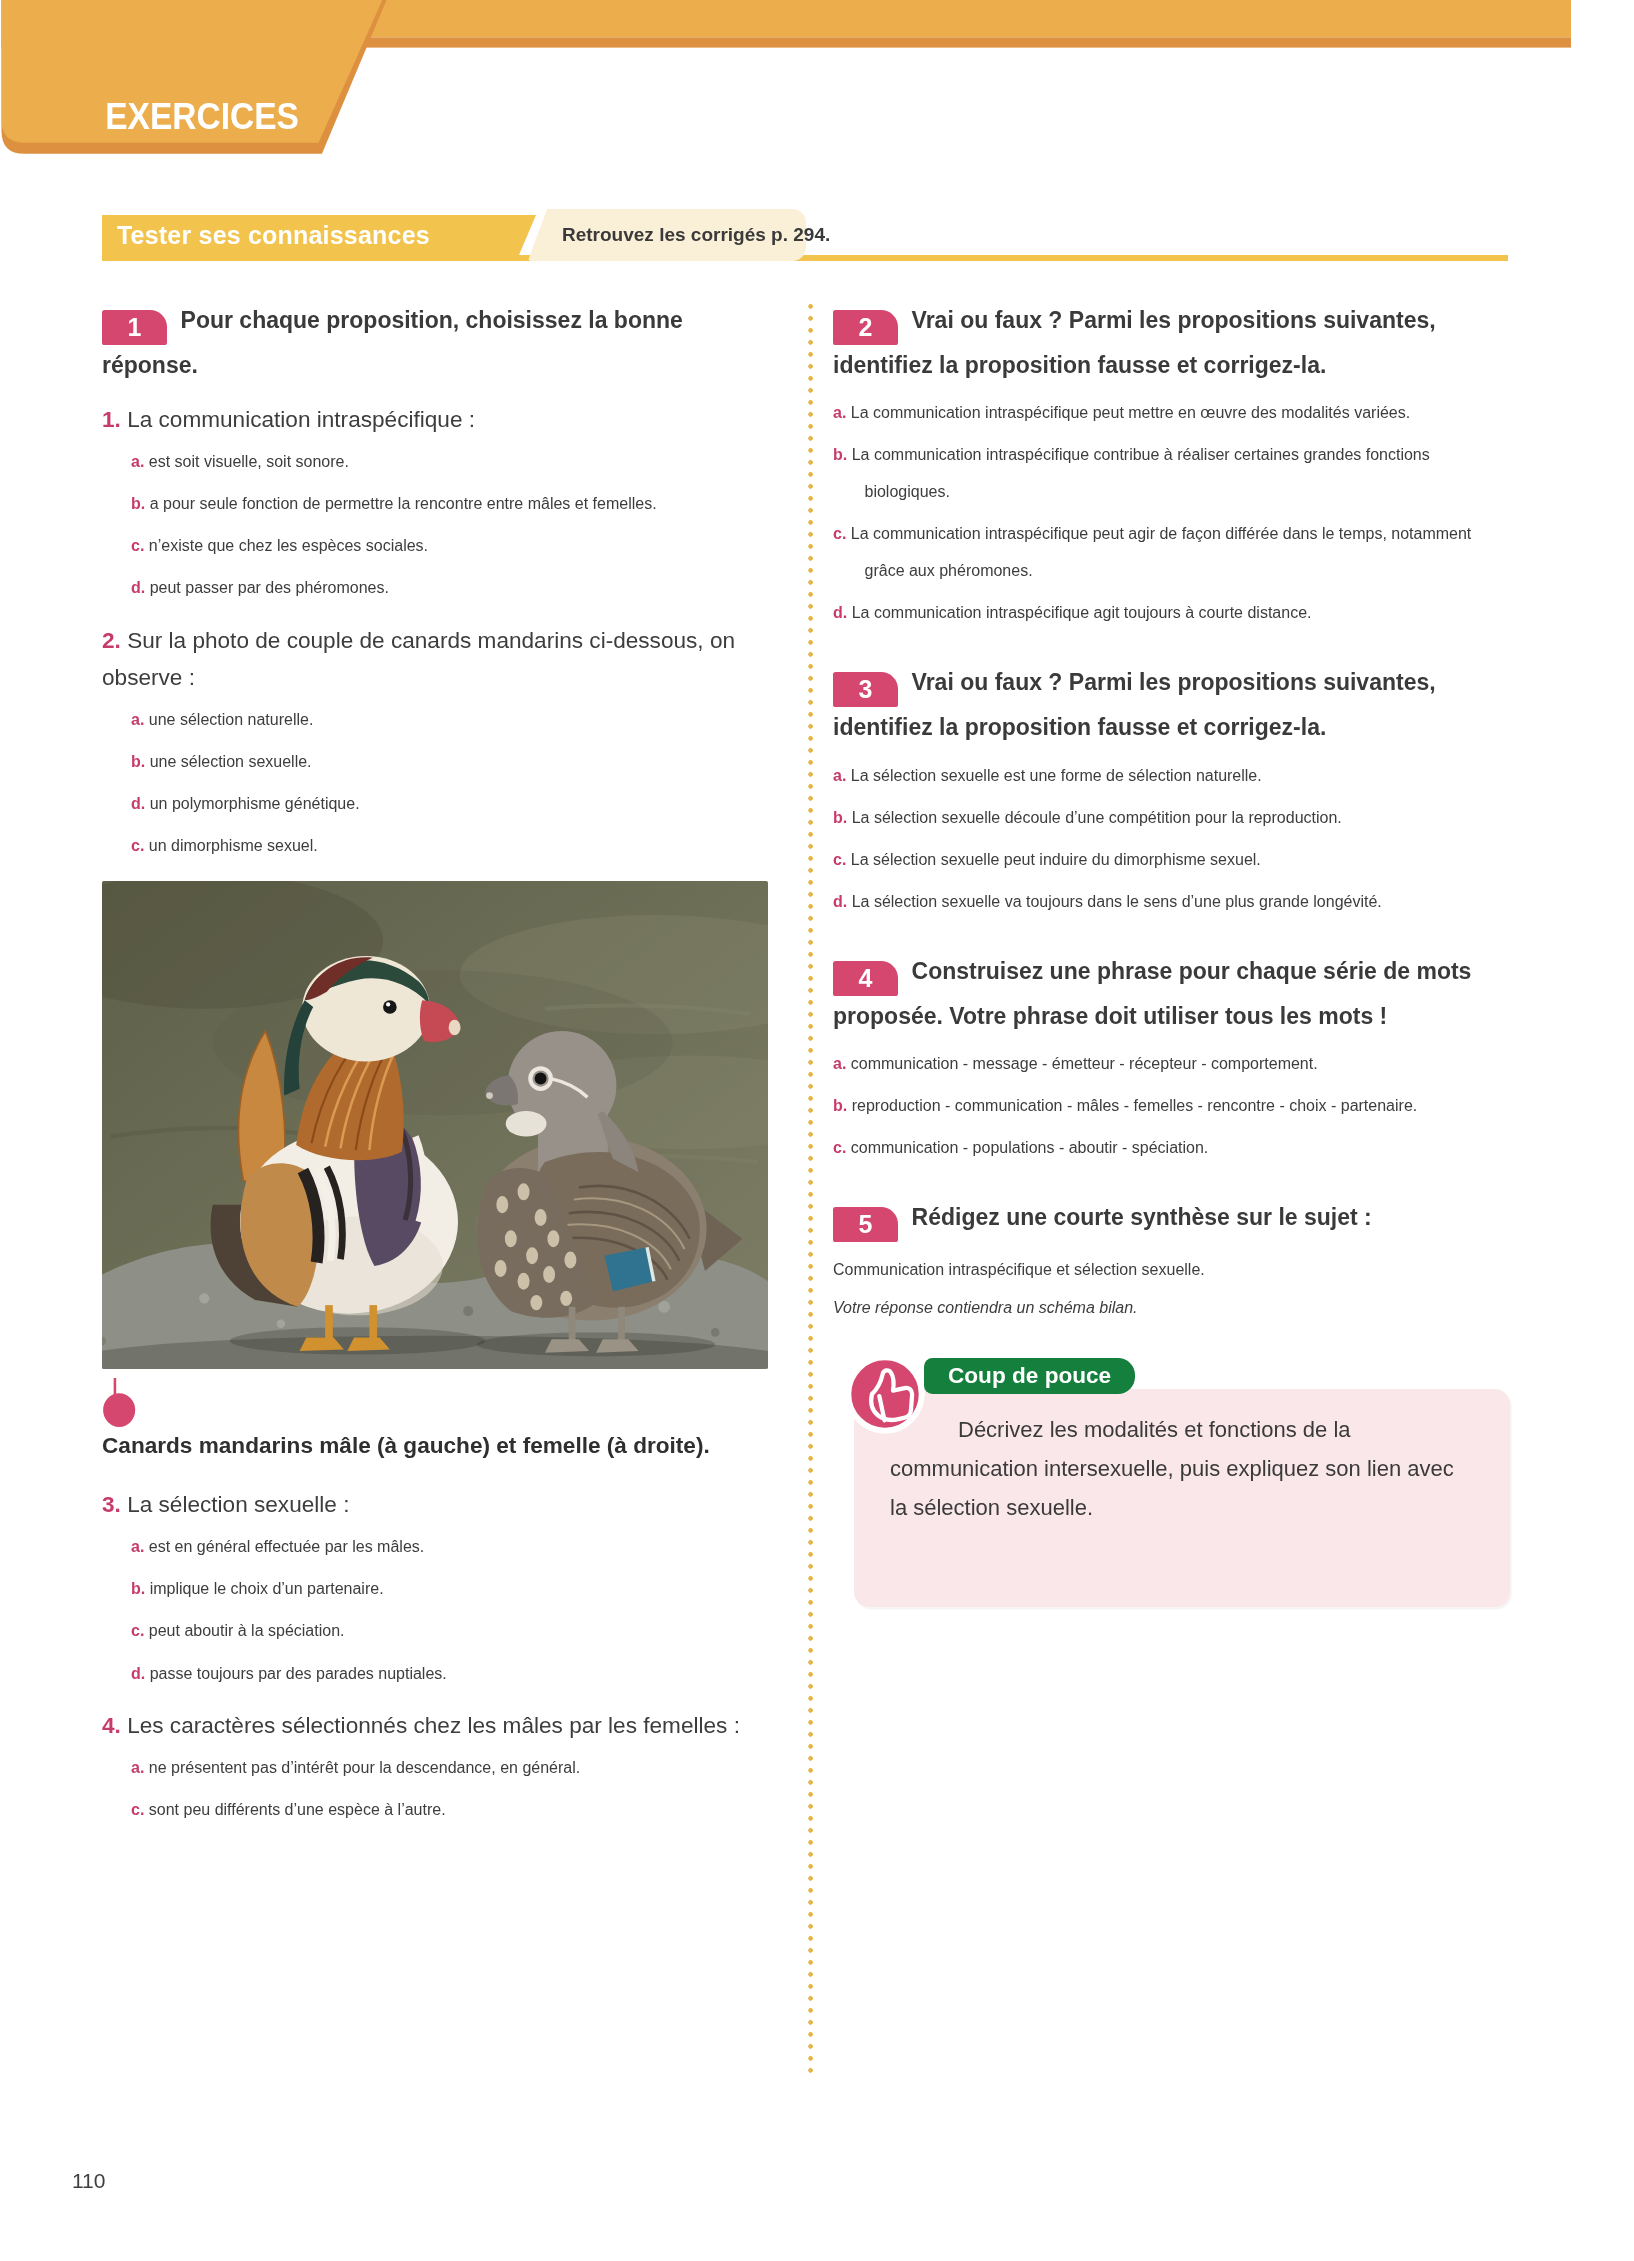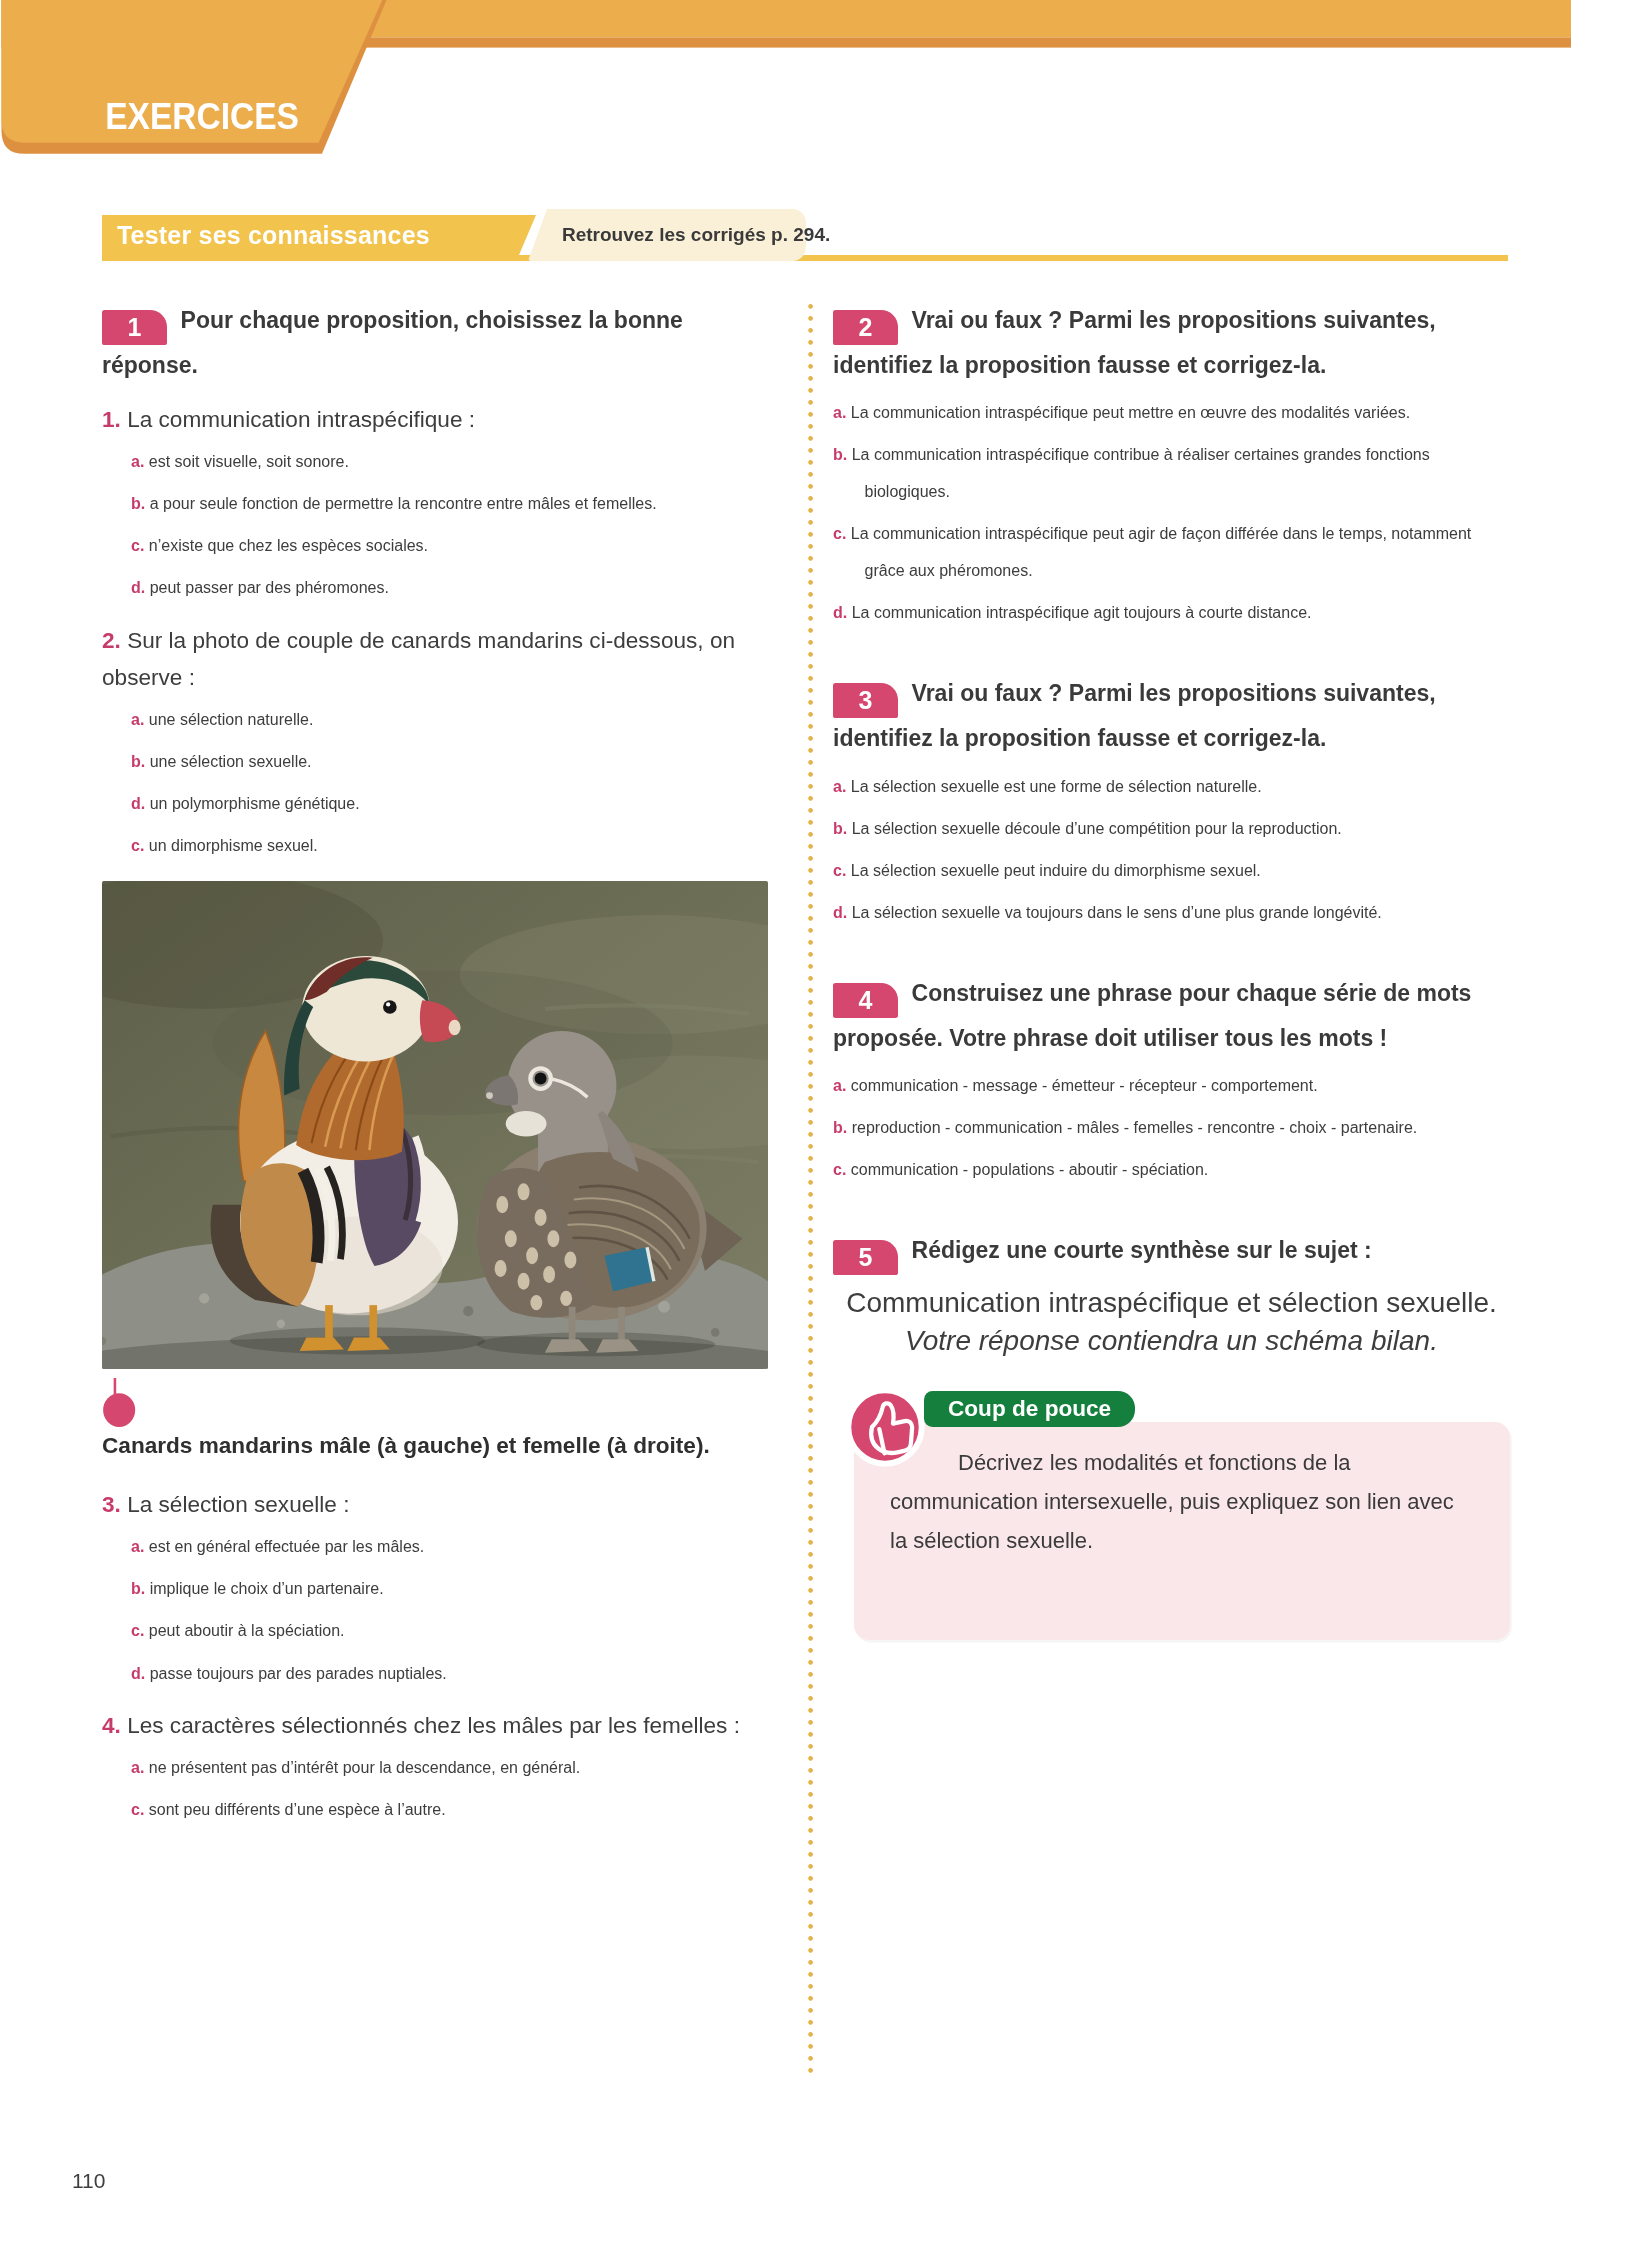--- a/index.html
+++ b/index.html
@@ -31,21 +31,21 @@
 
   
   .col-left  { position:absolute; left:102px; top:300px; width:666px; }
   .col-right { position:absolute; left:833px; top:300px; width:677px; }
   .dots {
     position:absolute; left:808px; top:303px; width:5.1px; height:1771px;
     background-image:radial-gradient(circle at 2.6px 3.4px, #E6B24B 2px, rgba(0,0,0,0) 2.6px);
     background-size:5.1px 12px; background-repeat:repeat-y;
   }
 
-  .ex { margin-top:42px; }
+  .ex { margin-top:31px; }
   .ex:first-child { margin-top:0; }
   .ex-title { font-size:23px; line-height:41px; font-weight:700; color:#3a3a3a; margin:0 0 8.5px 0; }
   .xbadge {
     display:inline-block; width:65px; height:35px; background:#D5476F;
     border-radius:2.6px 17px 2.6px 2.6px; color:#fff; text-align:center;
     font-size:25px; font-weight:700; line-height:35px; margin-right:13.6px; vertical-align:-7.7px;
   }
   .q { font-size:22.6px; line-height:37px; margin:15.3px 0 0 0; }
   .qnum { color:#C73B6B; font-weight:700; }
   .opt {
@@ -53,21 +53,21 @@
     margin:5.1px 0 0 29px; padding-left:27px; text-indent:-27px;
   }
   .col-right .opt { margin-left:0; padding-left:31.5px; text-indent:-31.5px; }
   .okey { color:#C73B6B; font-weight:700; }
 
   .photo-wrap { margin-top:17px; }
   .photo-wrap svg { display:block; border-radius:1.7px; }
   .caption { font-size:22.6px; line-height:37px; font-weight:700; color:#2f2f2f; margin-top:8.5px; }
   .pin { display:inline-block; vertical-align:-15.3px; margin-right:8.5px; }
 
-  .ex5-line { font-size:28px; line-height:37px; margin:1.7px 0 0 0;text-align:center; }
+  .ex5-line { font-size:16px; line-height:37px; margin:1.7px 0 0 0; }
   .italic { font-style:italic; }
 
   
   .coup {
     position:relative; margin:63px 0 0 21px; width:656px; min-height:218px;
     background:#FAE7EA; border-radius:15.3px; box-shadow:1.7px 2.6px 0 rgba(120,60,70,.06);
   }
   .coup-circle { position:absolute; left:-10.2px; top:-36px; }
   .coup-badge {
     position:absolute; left:70px; top:-31px; height:36px; padding:0 24px;

